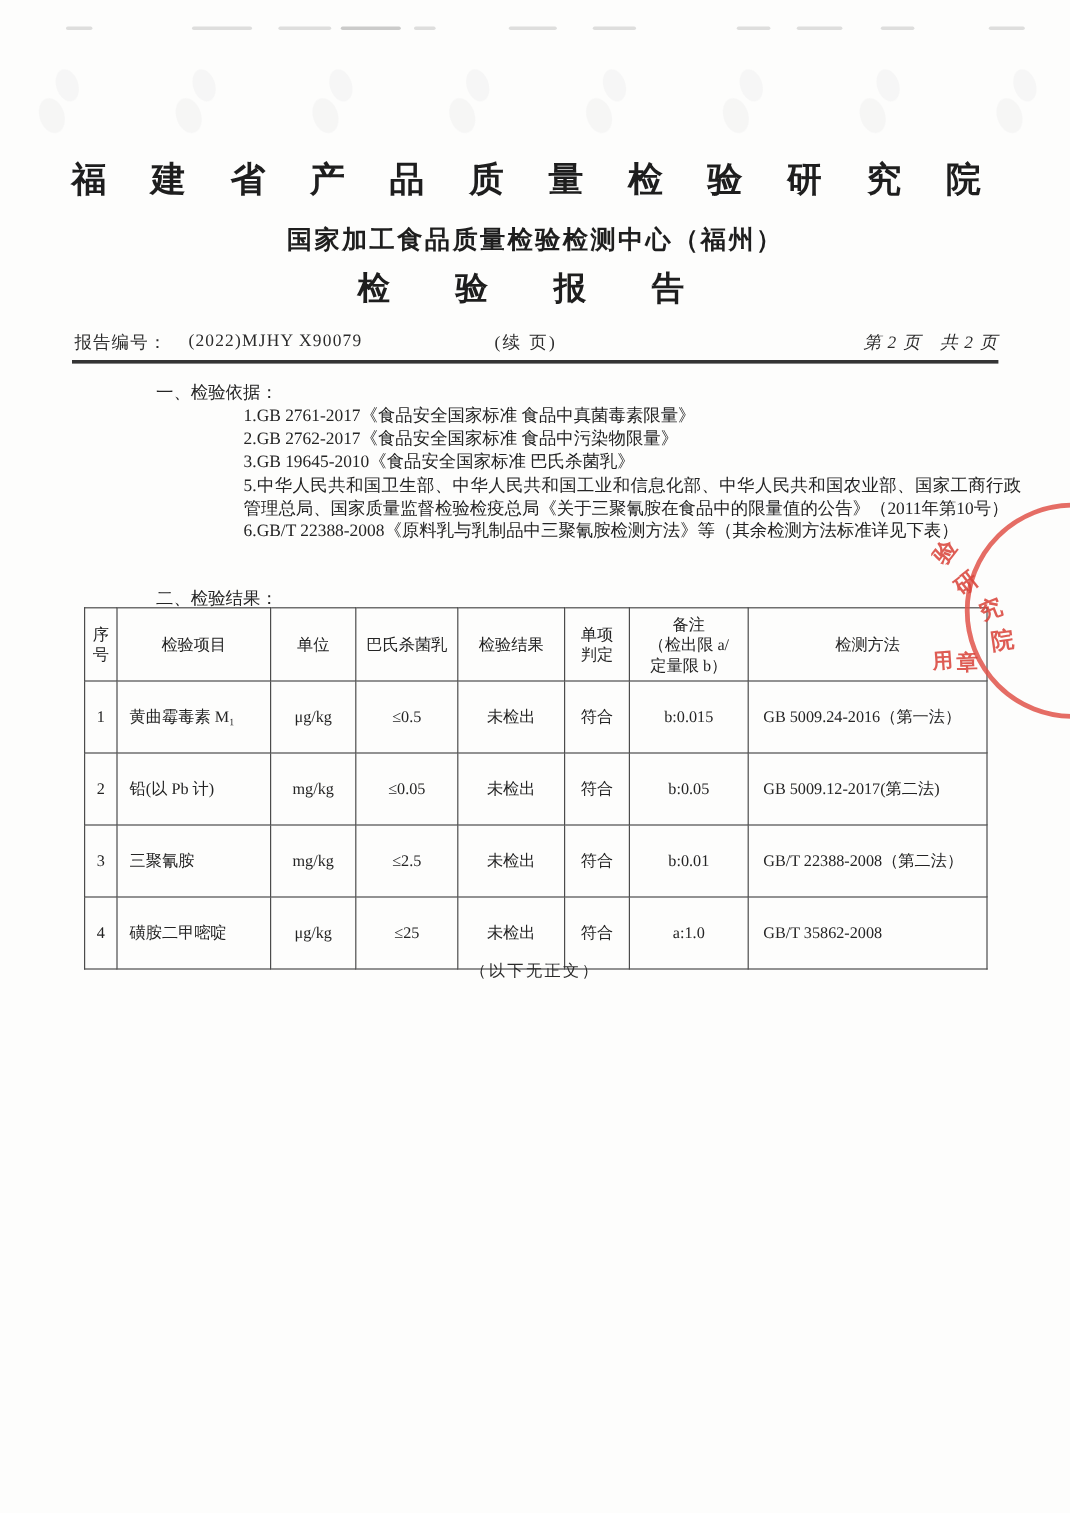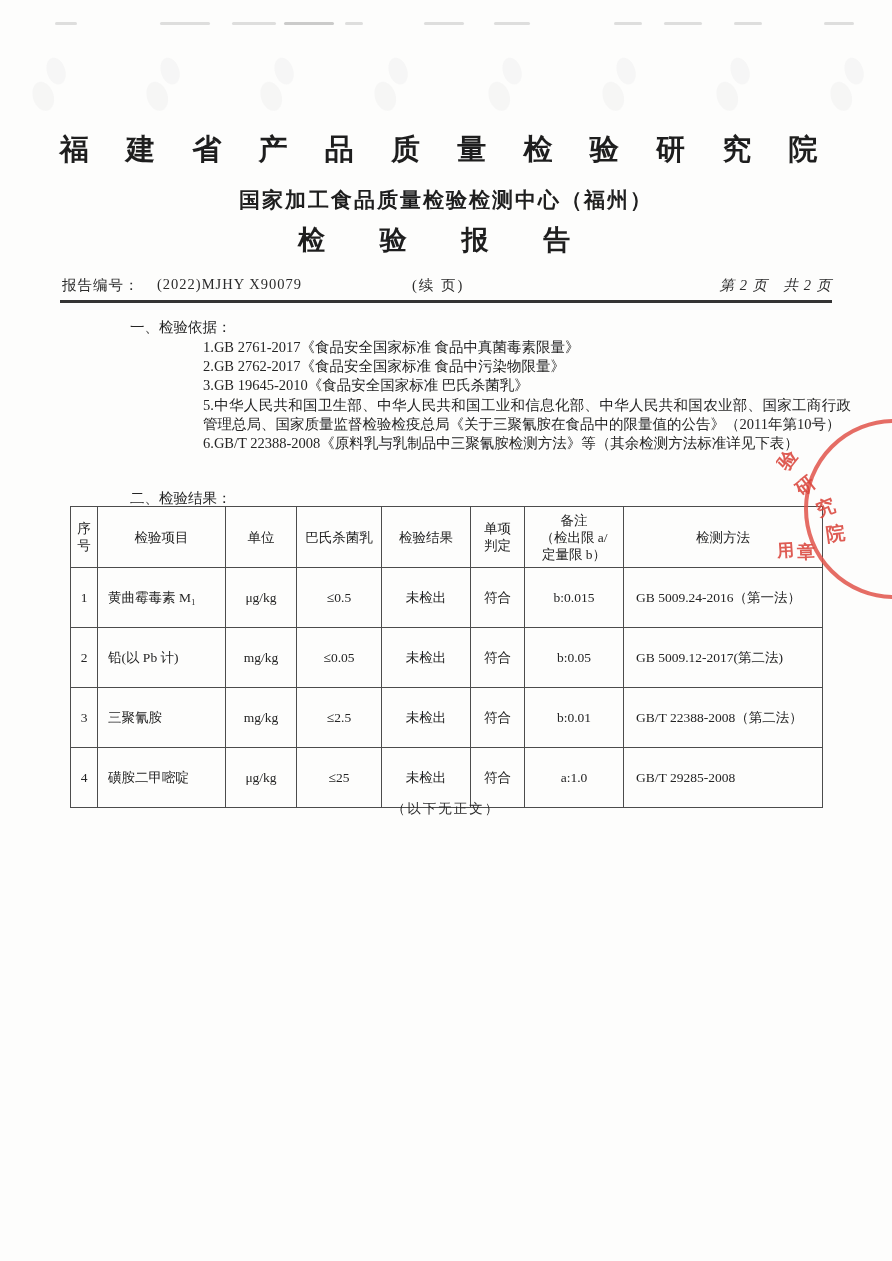--- a/index.html
+++ b/index.html
@@ -175,21 +175,21 @@
           <td class="col7">GB/T 22388-2008（第二法）</td>
         </tr>
         <tr>
           <td class="col0">4</td>
           <td class="col1">磺胺二甲嘧啶</td>
           <td class="col2">μg/kg</td>
           <td class="col3">≤25</td>
           <td class="col4">未检出</td>
           <td class="col5">符合</td>
           <td class="col6">a:1.0</td>
-          <td class="col7">GB/T 29285-2008</td>
+          <td class="col7">GB/T 35862-2008</td>
         </tr>
       </tbody>
   </table>
 
   <div class="below-note">（以下无正文）</div>
 
   <div class="stamp">
     <div class="ring"></div>
     <span class="ch st0">验</span>
     <span class="ch st1">研</span>

